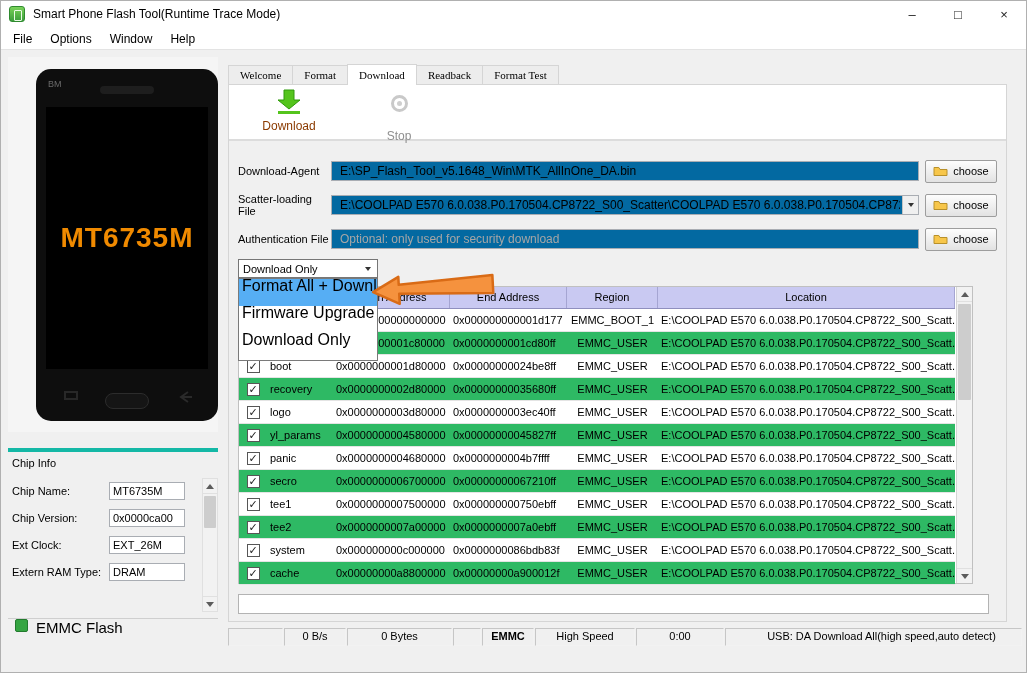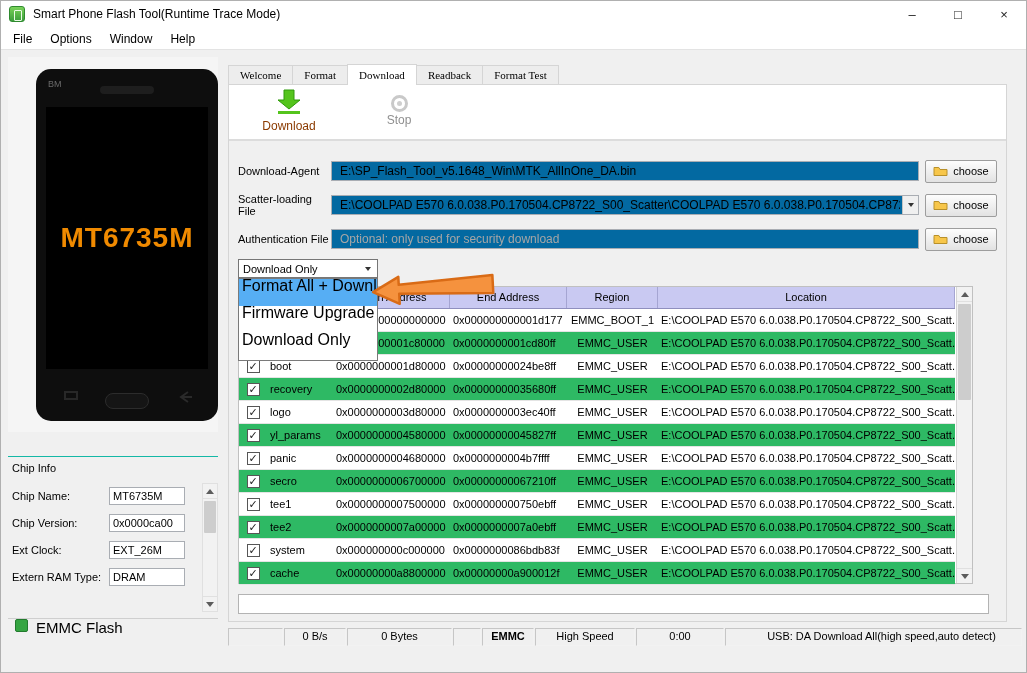--- a/index.html
+++ b/index.html
@@ -37,21 +37,21 @@
   .phone-speaker { position: absolute; top: 17px; left: 50%; transform: translateX(-50%);
     width: 54px; height: 8px; background: #1e1e1e; border-radius: 4px; }
   .phone-screen { position: absolute; left: 10px; right: 10px; top: 38px; bottom: 52px;
     background: #000; display: flex; align-items: center; justify-content: center; }
   .phone-chip-label { color: var(--phone-orange, #f08a00); font-size: 28px; font-weight: bold; letter-spacing: 1px; }
   .phone-home { position: absolute; bottom: 12px; left: 50%; transform: translateX(-50%);
     width: 44px; height: 16px; background: #151515; border: 1px solid #2c2c2c; border-radius: 8px; }
   .softkey-menu { position: absolute; bottom: 21px; left: 28px; width: 14px; height: 9px; border: 2px solid #282828; }
   .softkey-back { position: absolute; bottom: 15px; right: 24px; }
 
-  .chip-info { flex: 1; position: relative; border-top: 1px solid #14b8a6; margin-top: 24px; padding-top: 5px; }
+  .chip-info { flex: 1; position: relative; border-top: 4px solid #14b8a6; margin-top: 16px; padding-top: 5px; }
   .chip-info-title { font-size: 11px; padding-left: 4px; }
   .chip-fields { margin-top: 12px; }
   .chip-field { display: flex; align-items: center; height: 19px; margin: 8px 0 8px 4px; }
   .chip-field label { width: 97px; font-size: 11px; }
   .chip-field .value { width: 76px; height: 18px; background: #fff; border: 1px solid #a9adb3;
     font-size: 11px; padding: 2px 3px; white-space: nowrap; overflow: hidden; }
 
   .scrollbar-v { position: absolute; width: 16px; background: #f2f2f2; border: 1px solid #e0e0e0; }
   .scroll-arrow { height: 15px; display: flex; align-items: center; justify-content: center;
     background: #f2f2f2; border-bottom: 1px solid #e0e0e0; }
@@ -77,21 +77,21 @@
     border: 1px solid #d5d5d5; background: #f0f0f0; }
 
   .toolbar { position: absolute; top: 0; left: 0; right: 0; height: 56px; background: #fff;
     border-bottom: 2px solid #dcdcdc; }
   .tool { position: absolute; width: 90px; text-align: center; cursor: default; }
   .tool-download { left: 15px; top: 4px; }
   .tool-stop { left: 125px; top: 8px; }
   .dl-label { color: var(--download-label-brown, #8a3a00); font-size: 12px; margin-top: 1px; }
   .stop-icon { width: 17px; height: 17px; border: 3px solid #c9c9c9; border-radius: 50%; margin: 2px auto 0; }
   .stop-dot { width: 5px; height: 5px; background: #cfcfcf; border-radius: 50%; margin: 3px auto; }
-  .stop-label { color: #8f8f8f; font-size: 12px; margin-top: 1px; }
+  .stop-label { color: #8f8f8f; font-size: 12px; margin-top: 17px; }
 
   .form-row { position: absolute; left: 9px; right: 9px; height: 24px; display: flex; align-items: center; }
   .form-row.r1 { top: 74px; } .form-row.r2 { top: 108px; } .form-row.r3 { top: 142px; }
   .form-row label { width: 93px; font-size: 11px; flex: none; }
   .text-input, .combo-wrap { flex: 1; height: 20px; margin-right: 6px; }
   .text-input { border: 1px solid #a9adb3; background: #0369a1; font-family: "Liberation Sans", sans-serif;
     font-size: 12px; padding: 0 8px; color: #000; }
   .text-input::placeholder { color: #a6a6a6; }
   .combo-wrap { position: relative; }
   .combo-wrap .text-input { width: 100%; margin: 0; padding-right: 18px; }

